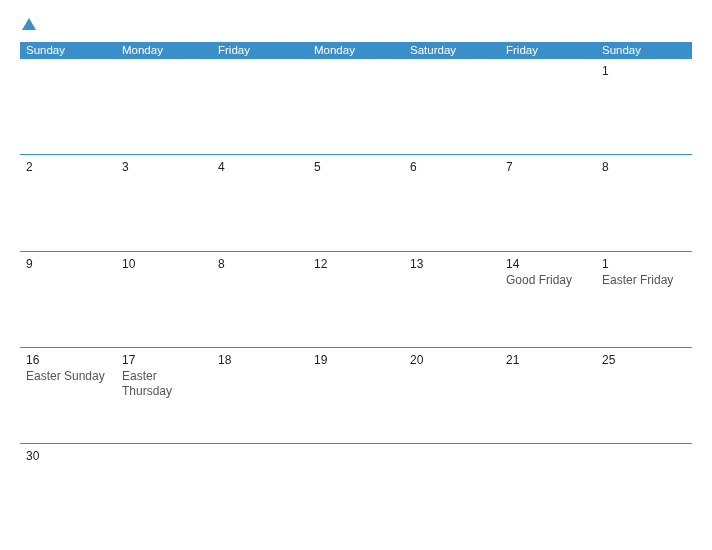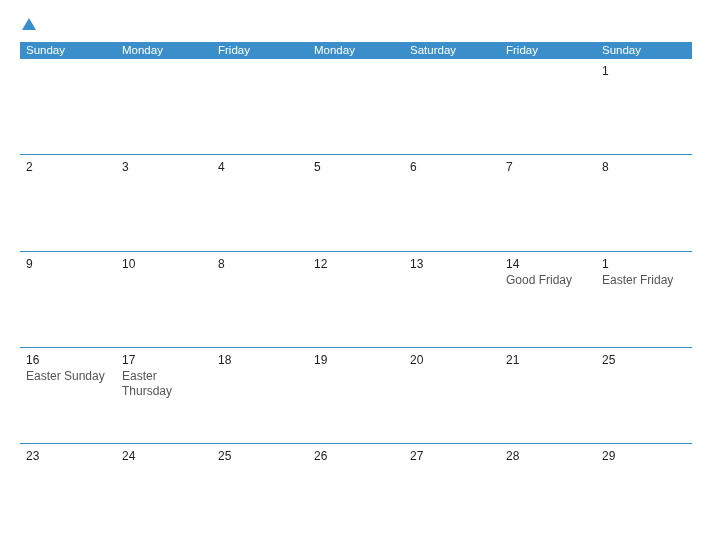--- a/index.html
+++ b/index.html
@@ -216,38 +216,26 @@
           <td>
             <span class="day-number">20</span>
           </td>
           <td>
             <span class="day-number">21</span>
           </td>
           <td>
             <span class="day-number">25</span>
           </td>
         </tr>
-        <tr>
-          <td>
-            <span class="day-number">23</span>
-          </td>
-          <td>
-            <span class="day-number">24</span>
-          </td>
-          <td>
-            <span class="day-number">25</span>
-          </td>
-          <td>
-            <span class="day-number">26</span>
-          </td>
-          <td>
-            <span class="day-number">27</span>
-          </td>
-          <td>
-            <span class="day-number">28</span>
-          </td>
-          <td>
-            <span class="day-number">29</span>
-          </td>
+        <tr class="last-row">
+          <td>
+            <span class="day-number">30</span>
+          </td>
+          <td class="empty"></td>
+          <td class="empty"></td>
+          <td class="empty"></td>
+          <td class="empty"></td>
+          <td class="empty"></td>
+          <td class="empty"></td>
         </tr>
       </tbody>
   </table>
 </div>
 
 </body></html>

